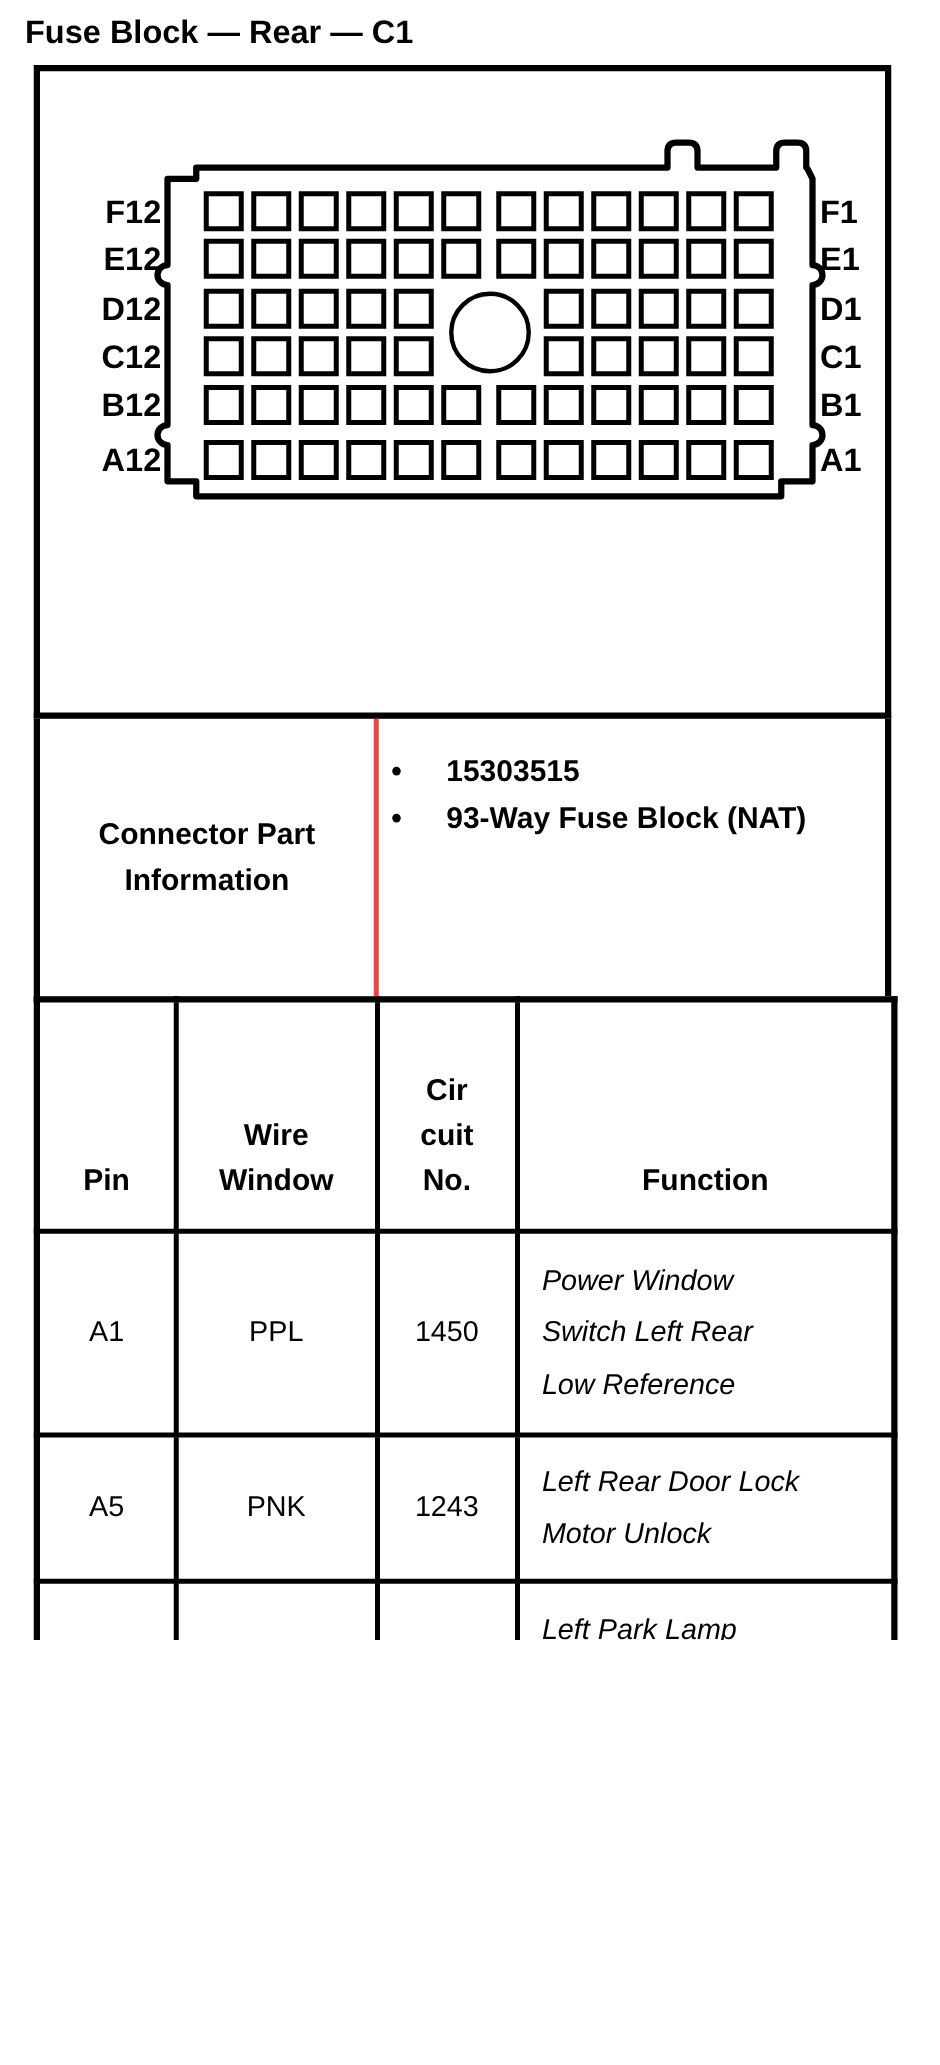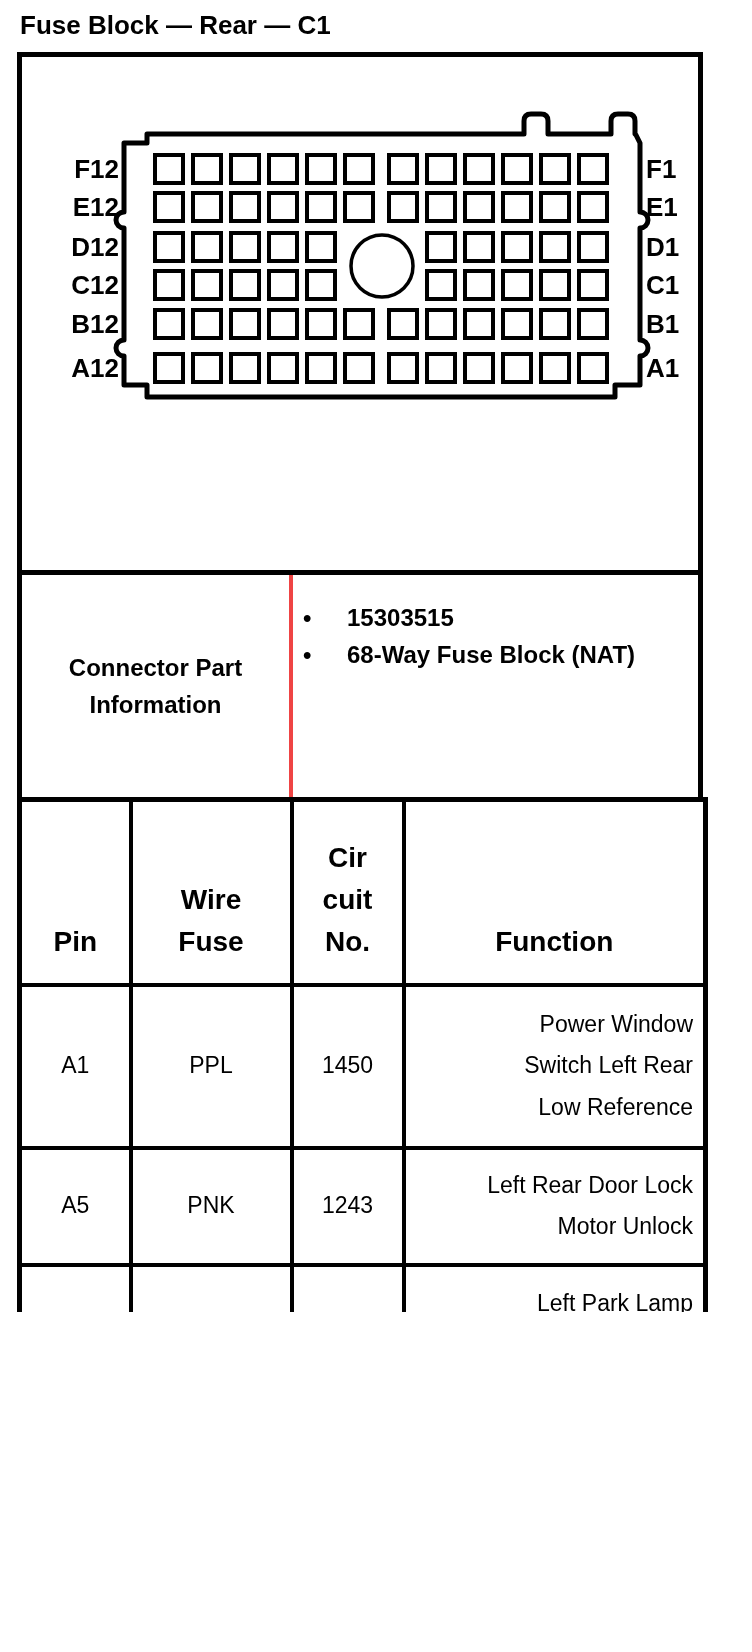--- a/index.html
+++ b/index.html
@@ -13,21 +13,21 @@
     font-family: "Liberation Sans", sans-serif;
     overflow: hidden;
   }
   .title {
     position: absolute;
     left: 20px;
     top: 10px;
     font-size: 26px;
     font-weight: 700;
   }
-  .stack { position: absolute; left: 17px; top: 52px; width: 686px; }
+  .stack { position: absolute; left: 27px; top: 52px; width: 686px; }
 
   
   .diagram-box {
     height: 523px;
     border: 5px solid #000;
     position: relative;
     background: #fff;
   }
   .diagram-box svg { position: absolute; left: 0; top: 0; }
   .conn-label {
@@ -74,40 +74,41 @@
     border-collapse: collapse;
     table-layout: fixed;
     border: 5px solid #000;
     background: #fff;
   }
   .pin-table td {
     border: 4px solid #000;
     font-size: 23px;
   }
   .pin-table td.th {
-    font-size: 28px;
+    font-size: 24px;
     font-weight: 700;
     text-align: center;
     vertical-align: bottom;
     padding-bottom: 20px;
     white-space: pre-line;
     line-height: 1.5;
   }
   .pin-table td.c {
     text-align: center;
     vertical-align: middle;
     line-height: 1.8;
   }
   .pin-table td.fn {
-    text-align: right;
+    text-align: left;
     vertical-align: middle;
     line-height: 1.8;
     padding-left: 18px;
     padding-right: 10px;
     white-space: pre-line;
+    font-style: italic;
   }
   .pin-inner { display: inline-block; max-width: 56px; }
   tr.row-header { height: 185px; }
   tr.r0 { height: 163px; }
   tr.r1 { height: 165px; }
   tr.r2 { height: 117px; }
   tr.r3 { height: 74px; }
   tr.r4 { height: 121px; }
 </style>
 </head>
@@ -220,37 +221,37 @@
         <text class="conn-label" x="624" y="276">B1</text>
         <text class="conn-label" x="624" y="320">A1</text>
       </svg>
     </div>
 
     <div class="part-info">
       <div class="pi-left">Connector Part Information</div>
       <div class="pi-right">
         <div class="pi-items">
           <div class="pi-item"><span class="pi-bullet">•</span><span>15303515</span></div>
-          <div class="pi-item"><span class="pi-bullet">•</span><span>68-Way Fuse Block (NAT)</span></div>
+          <div class="pi-item"><span class="pi-bullet">•</span><span>93-Way Fuse Block (NAT)</span></div>
         </div>
       </div>
     </div>
 
     <table class="pin-table">
       <colgroup>
         <col style="width:111px">
           <col style="width:161px">
           <col style="width:112px">
           <col style="width:302px">
       </colgroup>
       <tbody>
         <tr class="row-header">
           <td class="th">Pin</td>
           <td class="th">Wire
-Fuse</td>
+Window</td>
           <td class="th">Cir
 cuit
 No.</td>
           <td class="th">Function</td>
         </tr>
         <tr class="r0">
           <td class="c"><span class="pin-inner">A1</span></td>
           <td class="c">PPL</td>
           <td class="c">1450</td>
           <td class="fn">Power Window

